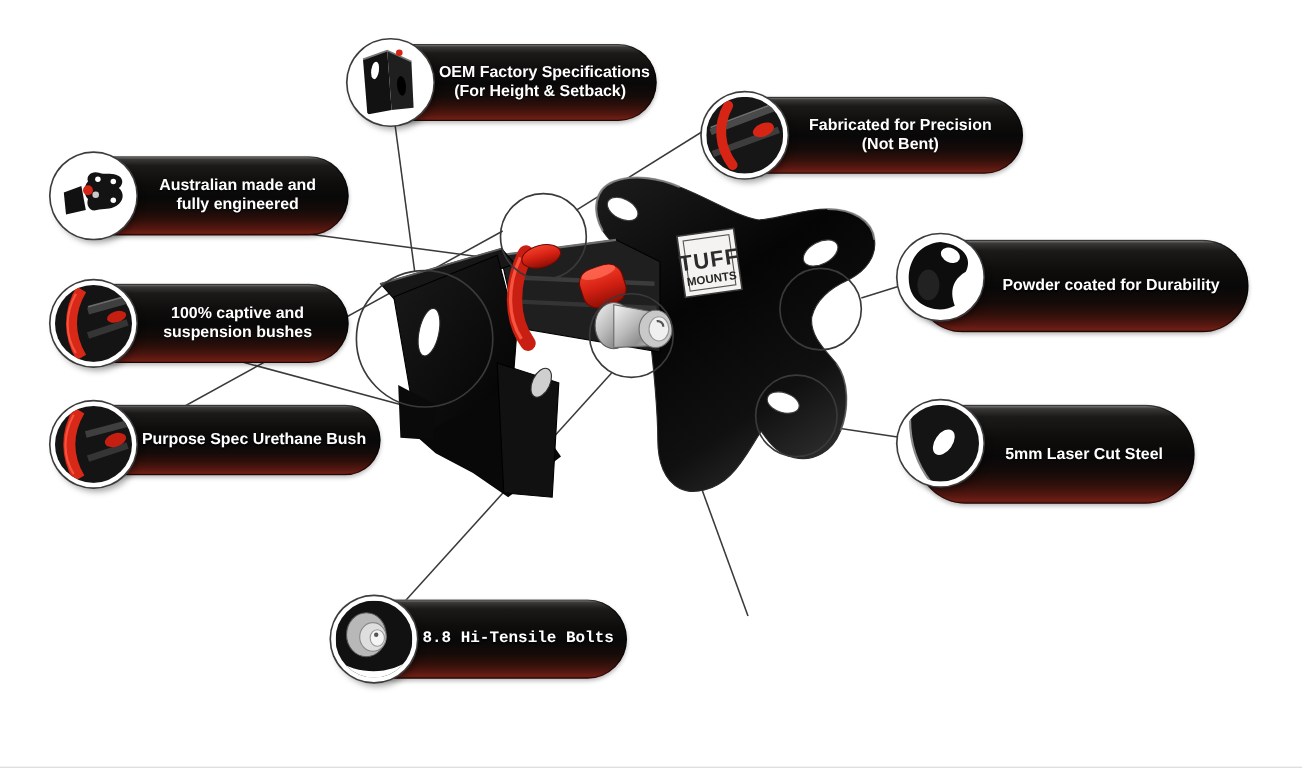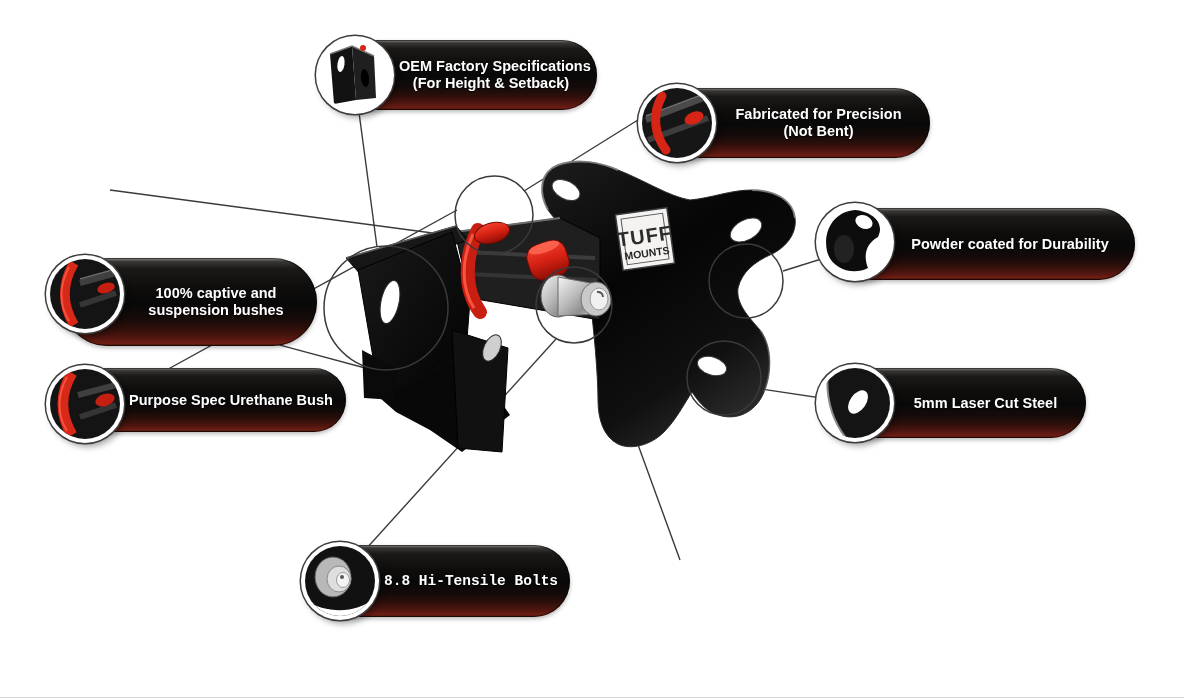--- a/index.html
+++ b/index.html
@@ -175,22 +175,41 @@
           <rect width="70" height="70" fill="#161616"></rect>
         <path d="M4,32 L62,10" stroke="#4a4a4a" stroke-width="6"></path>
         <path d="M6,52 L66,30" stroke="#3d3d3d" stroke-width="6"></path>
         <path d="M4,28 L62,6" stroke="#6f6f6f" stroke-width="1.5"></path>
         <path d="M20,8 C10,26 12,46 24,62" stroke="#d62415" stroke-width="9" fill="none" stroke-linecap="round"></path>
         <ellipse cx="52" cy="30" rx="10" ry="6" fill="#d62415" transform="rotate(-22 52 30)"></ellipse>
       </svg>
     </div>
   </div>
 
-
-  <div class="callout" style="left:63px;top:258px;width:254px;height:88px;">
+  <div class="callout" style="left:63px;top:142px;width:254px;height:72px;">
+    <div class="pill">
+      <span class="ln">Australian made and</span>
+      <span class="ln">fully engineered</span>
+    </div>
+    <div class="inset" style="top:-3px;">
+      <svg viewBox="0 0 70 70">
+          <rect width="70" height="70" fill="#fff"></rect>
+        <path d="M8,32 L24,26 L28,48 L10,52 Z" fill="#111"></path>
+        <path d="M30,22 C28,16 34,12 40,14 C46,16 50,14 56,16 C62,18 63,24 58,28
+                 C63,32 63,40 56,44 C50,48 44,46 38,48 C32,50 28,44 30,38 C26,34 26,26 30,22 Z" fill="#131313"></path>
+        <circle cx="39" cy="20" r="2.5" fill="#fff"></circle>
+          <circle cx="53" cy="22" r="2.5" fill="#fff"></circle>
+        <circle cx="53" cy="39" r="2.5" fill="#fff"></circle>
+        <circle cx="30" cy="30" r="4.5" fill="#d62415"></circle>
+        <circle cx="37" cy="34" r="3" fill="#c9c9c9"></circle>
+      </svg>
+    </div>
+  </div>
+
+  <div class="callout" style="left:63px;top:258px;width:254px;height:72px;">
     <div class="pill">
       <span class="ln">100% captive and</span>
       <span class="ln">suspension bushes</span>
     </div>
     <div class="inset" style="top:-3px;">
       <svg viewBox="0 0 70 70">
           <rect width="70" height="70" fill="#141414"></rect>
         <path d="M30,24 L66,14" stroke="#3f3f3f" stroke-width="6"></path>
         <path d="M30,46 L66,34" stroke="#353535" stroke-width="6"></path>
         <path d="M30,20 L66,10" stroke="#6a6a6a" stroke-width="1.5"></path>
@@ -210,35 +229,35 @@
           <rect width="70" height="70" fill="#141414"></rect>
         <path d="M28,26 L66,16" stroke="#3f3f3f" stroke-width="6"></path>
         <path d="M30,48 L66,36" stroke="#353535" stroke-width="6"></path>
         <path d="M22,4 C10,24 10,46 22,66" stroke="#d82818" stroke-width="11" fill="none"></path>
         <path d="M17,8 C7,26 7,46 17,62" stroke="#ff5d48" stroke-width="2" fill="none" opacity="0.8"></path>
         <ellipse cx="55" cy="31" rx="10" ry="6" fill="#c41f10" transform="rotate(-18 55 31)"></ellipse>
       </svg>
     </div>
   </div>
 
-  <div class="callout" style="left:833px;top:208px;width:302px;height:72px;">
+  <div class="callout" style="left:833px;top:218px;width:302px;height:84px;">
     <div class="pill">
       <span class="ln">Powder coated for Durability</span>
     </div>
     <div class="inset" style="top:-5px;">
       <svg viewBox="0 0 70 70">
           <rect width="70" height="70" fill="#fff"></rect>
         <path d="M35,3 C12,5 3,26 7,44 C11,62 33,69 48,61 C43,48 46,37 58,30 C65,16 53,5 35,3 Z" fill="#0d0d0d"></path>
         <ellipse cx="24" cy="42" rx="10" ry="14" fill="#222"></ellipse>
         <ellipse cx="44" cy="15" rx="9" ry="6.5" fill="#fff" transform="rotate(25 44 15)"></ellipse>
       </svg>
     </div>
   </div>
 
-  <div class="callout" style="left:833px;top:368px;width:253px;height:70px;">
+  <div class="callout" style="left:833px;top:368px;width:253px;height:90px;">
     <div class="pill">
       <span class="ln">5mm Laser Cut Steel</span>
       <span class="ln"></span>
     </div>
     <div class="inset" style="top:-4px;">
       <svg viewBox="0 0 70 70">
           <rect width="70" height="70" fill="#fff"></rect>
         <path d="M8,0 L70,0 L70,70 L26,70 C12,52 5,28 8,0 Z" fill="#141414"></path>
         <path d="M8,0 C5,28 12,52 26,70" fill="none" stroke="#8a8a8a" stroke-width="2"></path>
         <ellipse cx="38" cy="34" rx="8" ry="13" fill="#fff" transform="rotate(35 38 34)"></ellipse>

